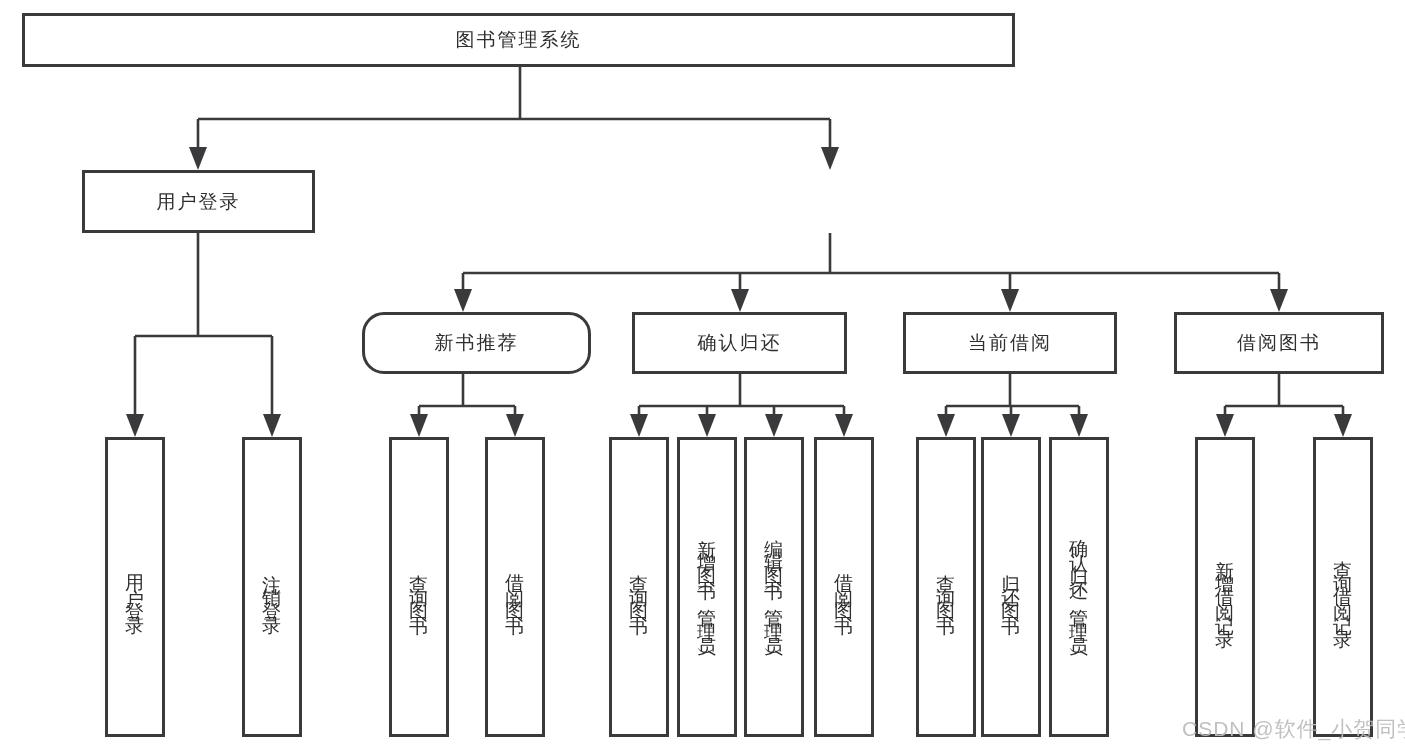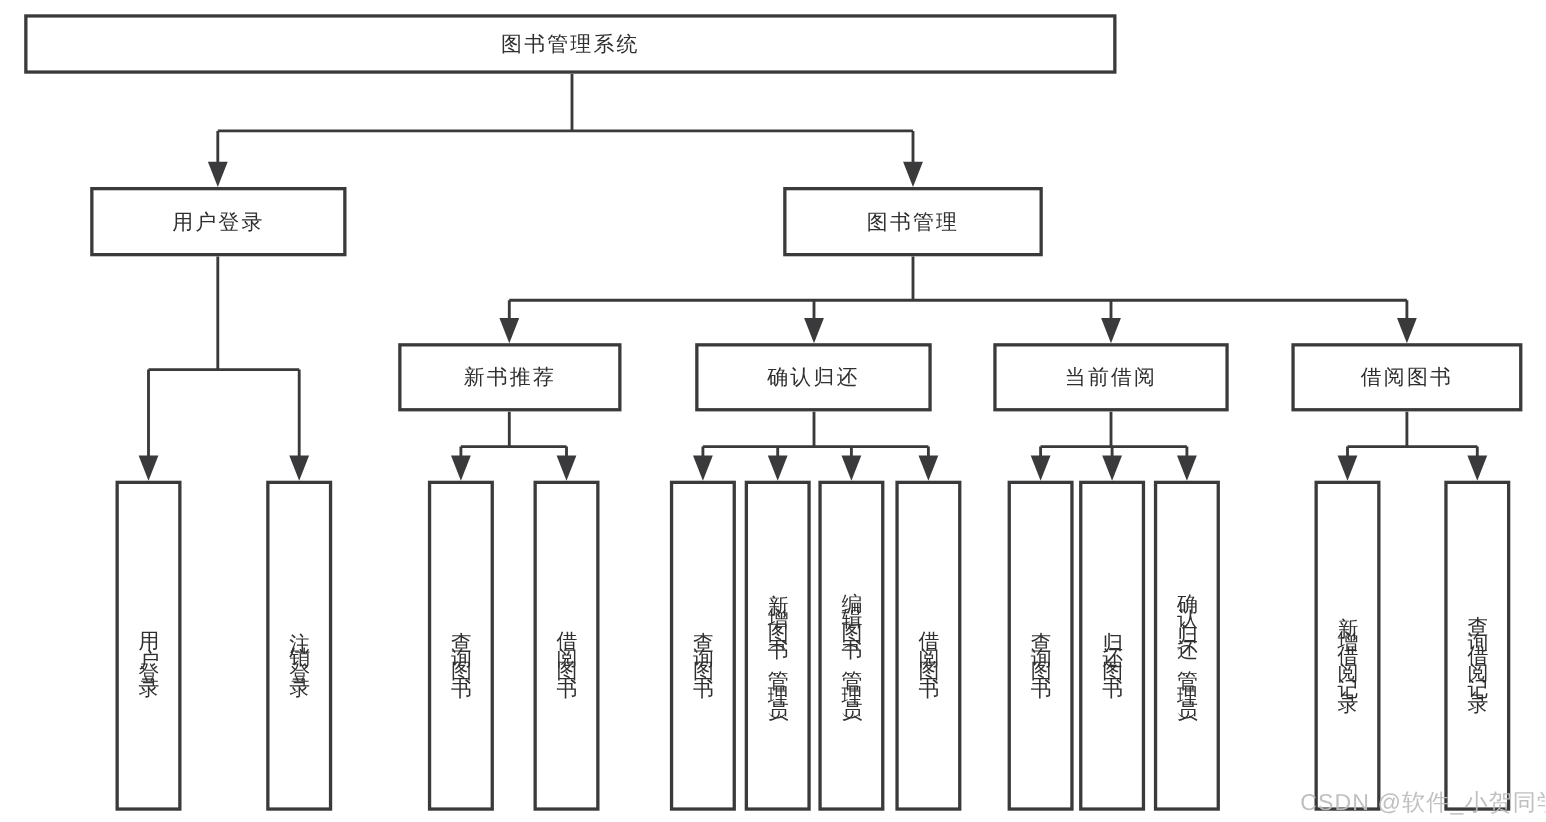--- a/index.html
+++ b/index.html
@@ -89,25 +89,22 @@
     </g>
   </svg>
 
   <div class="node" style="left:22px; top:13px; width:993px; height:54px;">
     <span class="h-label">图书管理系统</span>
   </div>
 
   <div class="node" style="left:82px; top:170px; width:233px; height:63px;">
     <span class="h-label">用户登录</span>
   </div>
-  <div class="node" style="left:712px; top:170px; width:236px; height:63px;">
-    <span class="h-label">图书管理</span>
-  </div>
 
-  <div class="node" style="left:362px; top:312px; width:203px; height:62px;">
+  <div class="node" style="left:362px; top:312px; width:229px; height:62px;border-radius:22px;">
     <span class="h-label">新书推荐</span>
   </div>
   <div class="node" style="left:632px; top:312px; width:215px; height:62px;">
     <span class="h-label">确认归还</span>
   </div>
   <div class="node" style="left:903px; top:312px; width:214px; height:62px;">
     <span class="h-label">当前借阅</span>
   </div>
   <div class="node" style="left:1174px; top:312px; width:210px; height:62px;">
     <span class="h-label">借阅图书</span>

